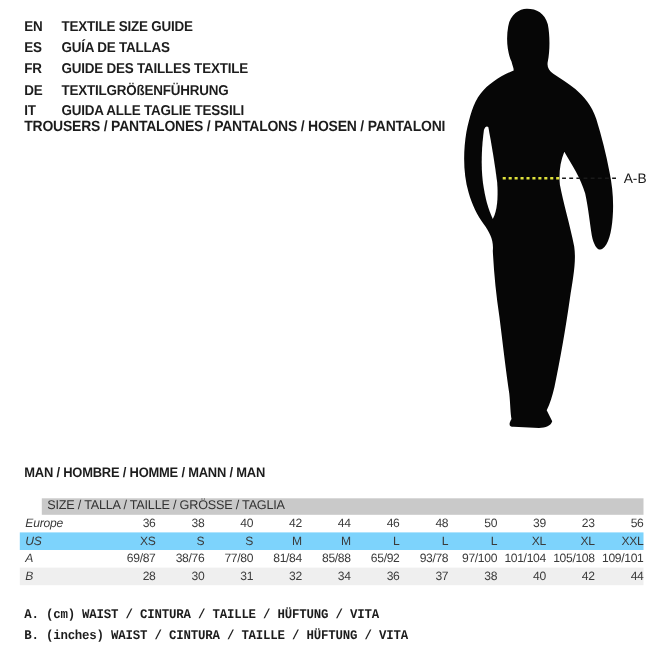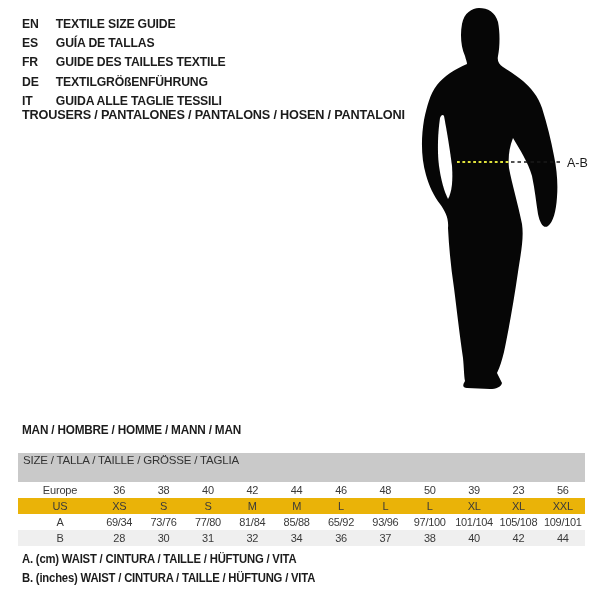--- a/index.html
+++ b/index.html
@@ -19,27 +19,27 @@
     font-weight:700;letter-spacing:-.2px;white-space:nowrap;
     transform:scaleX(0.94);transform-origin:0 50%;}
   
   .figure-wrap{position:absolute;left:415px;top:0;width:190px;height:400px;}
   
   .section-heading{position:absolute;left:22px;top:423px;font-size:12.5px;
     font-weight:700;letter-spacing:-.2px;white-space:nowrap;
     transform:scaleX(0.94);transform-origin:0 50%;}
   
   .size-table{position:absolute;left:18px;top:453px;width:567px;font-size:11px;color:#3a3a3a;}
-  .table-header{height:29px;line-height:15px;padding-left:5px;font-size:11.5px;
-    color:#333;letter-spacing:-.2px;}
+  .table-header{height:15px;line-height:15px;padding-left:5px;font-size:11.5px;
+    color:#333;letter-spacing:-.2px;margin-left:20px;}
   .table-row{display:flex;height:16px;align-items:center;}
-  .label-cell{width:74px;padding-left:5px;text-align:center;letter-spacing:-.2px;}
-  .cell{flex:1;text-align:center;letter-spacing:-.3px;white-space:nowrap;}
+  .label-cell{width:74px;padding-left:5px;text-align:left;letter-spacing:-.2px;font-style:italic;}
+  .cell{flex:1;text-align:right;letter-spacing:-.3px;white-space:nowrap;}
   
-  .notes{position:absolute;left:22px;top:552px;}
+  .notes{position:absolute;left:22px;top:552px;font-family:Liberation Mono, monospace;}
   .note-line{height:18.5px;font-size:12px;font-weight:700;letter-spacing:-.2px;
     white-space:nowrap;transform:scaleX(0.94);transform-origin:0 50%;}
 </style>
 </head>
 <body>
 
 <div id="canvas">
 
   <div class="lang-list">
     <div class="lang-row">
@@ -131,44 +131,44 @@
           <div class="cell">42</div>
           <div class="cell">44</div>
           <div class="cell">46</div>
           <div class="cell">48</div>
           <div class="cell">50</div>
           <div class="cell">39</div>
           <div class="cell">23</div>
           <div class="cell">56</div>
         </div>
 
-    <div class="table-row" style="background: #eab308;">
+    <div class="table-row" style="background: #7dd3fc;">
       <div class="label-cell">US</div>
     <div class="cell">XS</div>
           <div class="cell">S</div>
           <div class="cell">S</div>
           <div class="cell">M</div>
           <div class="cell">M</div>
           <div class="cell">L</div>
           <div class="cell">L</div>
           <div class="cell">L</div>
           <div class="cell">XL</div>
           <div class="cell">XL</div>
           <div class="cell">XXL</div>
         </div>
 
     <div class="table-row">
       <div class="label-cell">A</div>
-    <div class="cell">69/34</div>
-          <div class="cell">73/76</div>
+    <div class="cell">69/87</div>
+          <div class="cell">38/76</div>
           <div class="cell">77/80</div>
           <div class="cell">81/84</div>
           <div class="cell">85/88</div>
           <div class="cell">65/92</div>
-          <div class="cell">93/96</div>
+          <div class="cell">93/78</div>
           <div class="cell">97/100</div>
           <div class="cell">101/104</div>
           <div class="cell">105/108</div>
           <div class="cell">109/101</div>
         </div>
 
     <div class="table-row" style="background: rgb(239, 239, 239);">
       <div class="label-cell">B</div>
     <div class="cell">28</div>
           <div class="cell">30</div>

